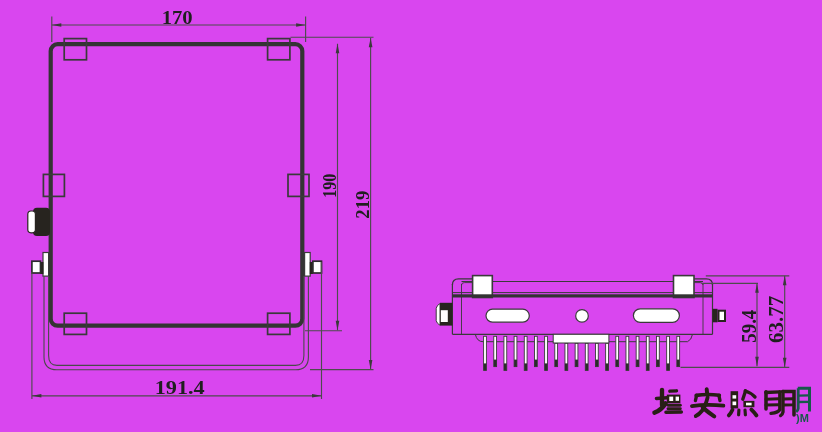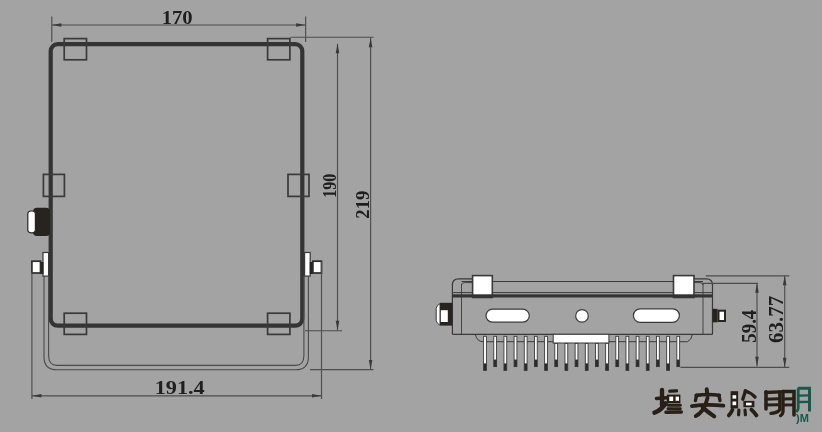--- a/index.html
+++ b/index.html
@@ -1,16 +1,16 @@
 <!DOCTYPE html>
 <html><head>
 <meta charset="utf-8">
 <style>
 html,body{margin:0;padding:0;background:#ffffff;}
-#canvas{position:relative;width:822px;height:432px;background:#a3a3a3;overflow:hidden;transform:translateZ(0);will-change:transform;}
+#canvas{position:relative;width:822px;height:432px;background:#d946ef;overflow:hidden;transform:translateZ(0);will-change:transform;}
 text{font-family:"Liberation Serif",serif;font-weight:bold;fill:#1f1f1f;}
 </style>
 </head>
 <body>
 <div id="canvas">
 <svg width="822" height="432" viewBox="0 0 822 432">
 
 <rect x="50.7" y="44.1" width="251.6" height="281.6" rx="7" fill="none" stroke="#343434" stroke-width="4.2"></rect>
 
 <rect x="64.2" y="38.6" width="22.3" height="21.2" fill="none" stroke="#3a3a3a" stroke-width="1.7"></rect>

